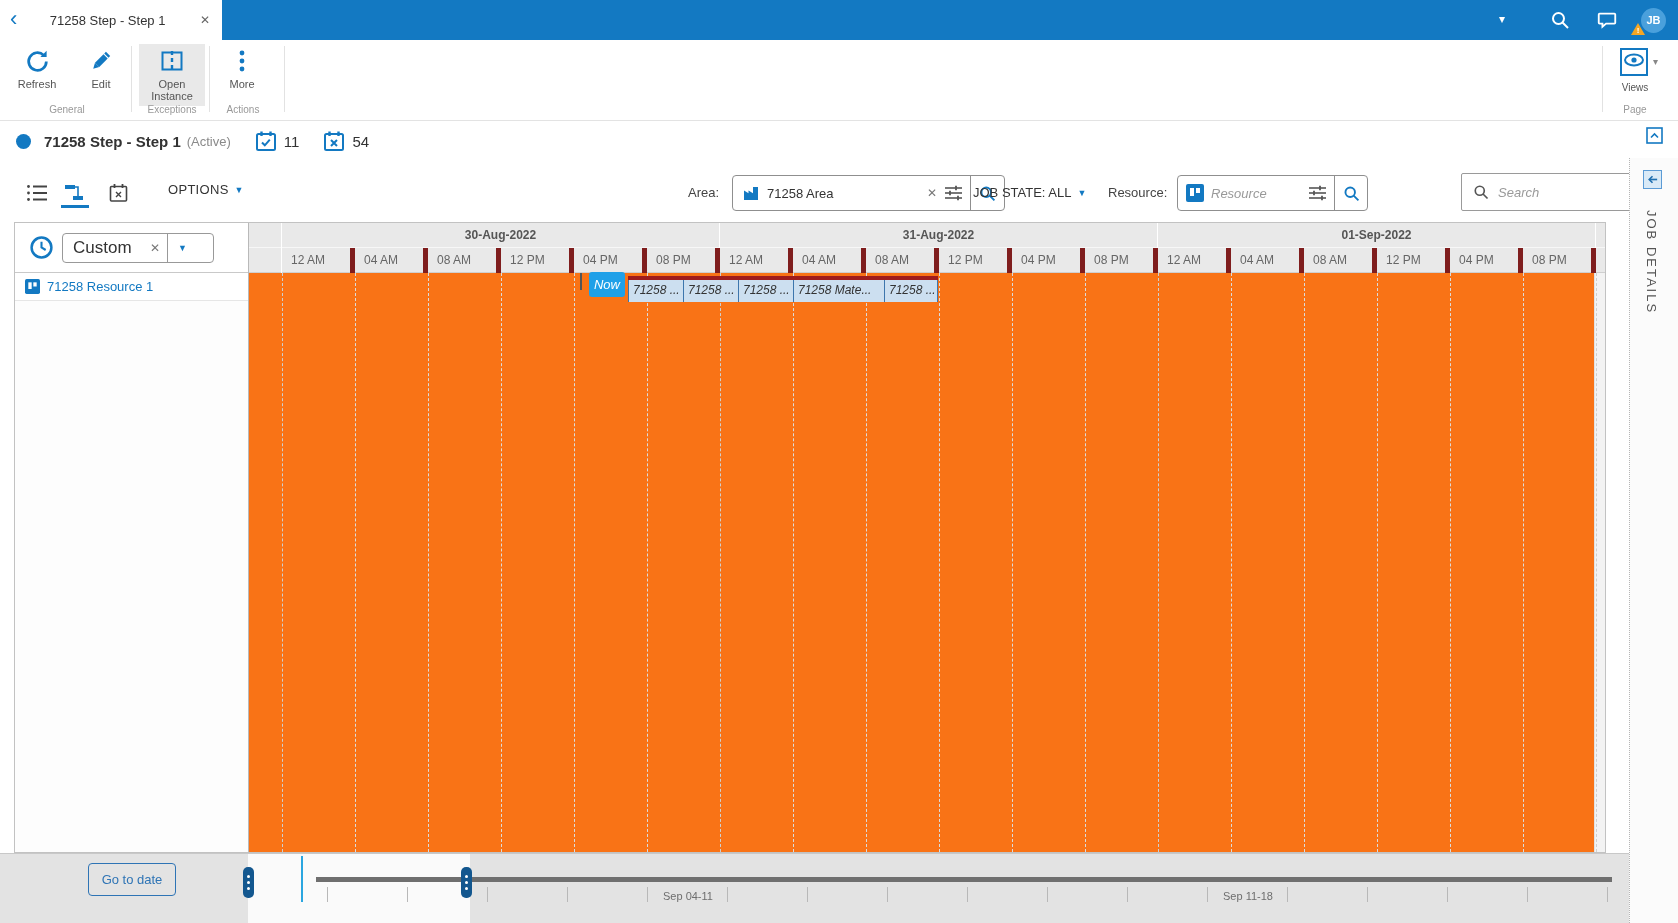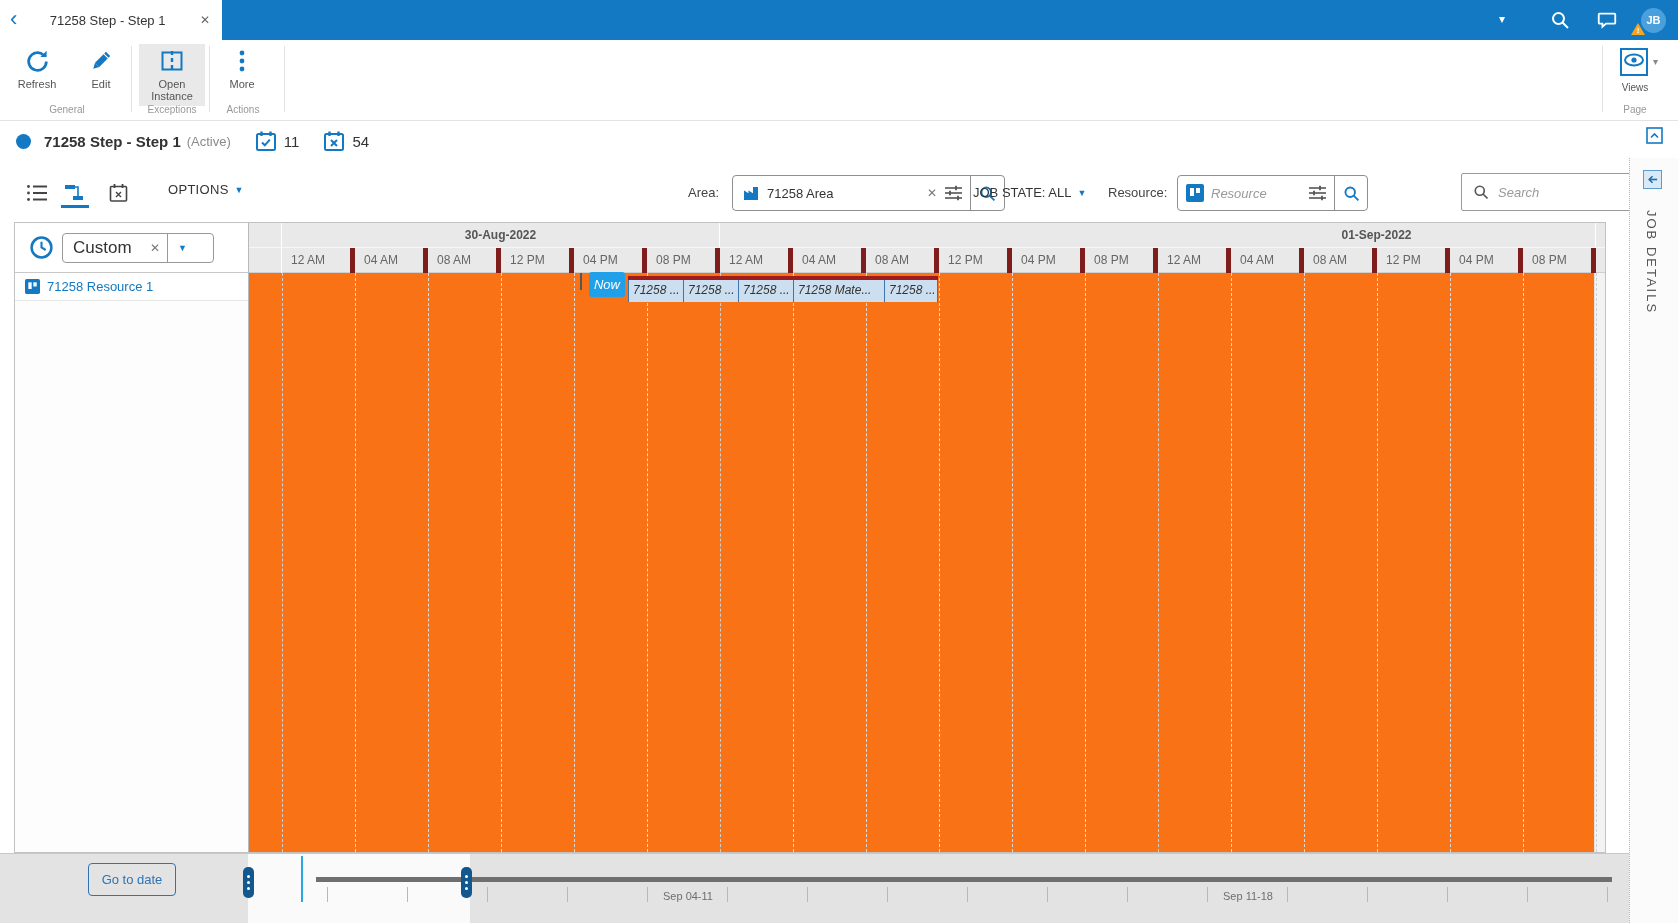--- a/index.html
+++ b/index.html
@@ -345,20 +345,21 @@
             </svg>
         </span>
         <span class="res-link">71258 Resource 1</span>
       </div>
     </div>
 
     <div class="chart">
       <div class="day-row">
         <div class="stub"></div>
       <div class="day-cell" style="left: 33px; width: 438px;">30-Aug-2022</div>
+          <div class="day-cell" style="left: 471px; width: 438px;">31-Aug-2022</div>
           <div class="day-cell" style="left: 909px; width: 438px;">01-Sep-2022</div>
         </div>
       <div class="hour-row">
         <div class="stub"></div>
       <div class="hour-cell" style="left: 33px; width: 73px;">12 AM</div>
           <div class="hour-cell" style="left: 106px; width: 73px;">04 AM</div>
           <div class="hour-cell" style="left: 179px; width: 73px;">08 AM</div>
           <div class="hour-cell" style="left: 252px; width: 73px;">12 PM</div>
           <div class="hour-cell" style="left: 325px; width: 73px;">04 PM</div>
           <div class="hour-cell" style="left: 398px; width: 73px;">08 PM</div>

